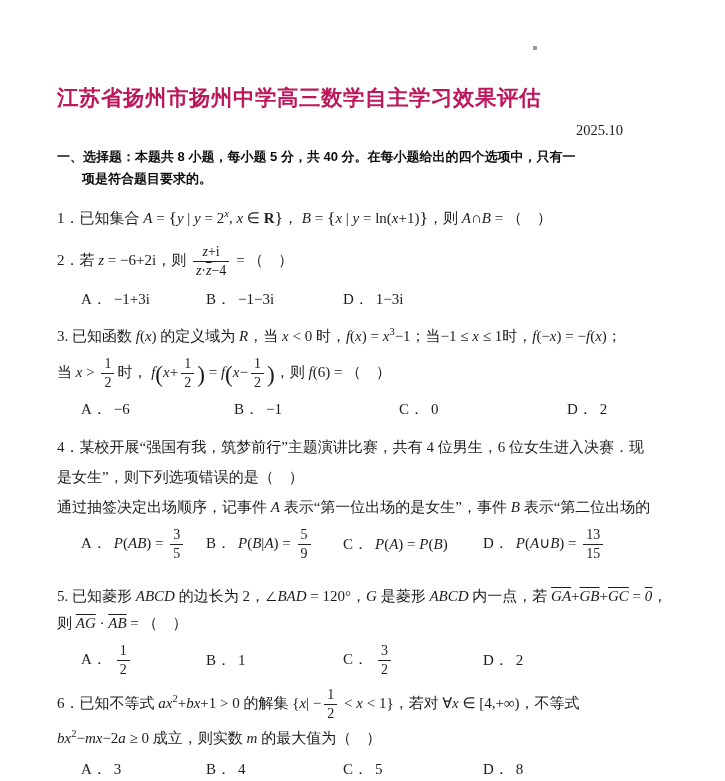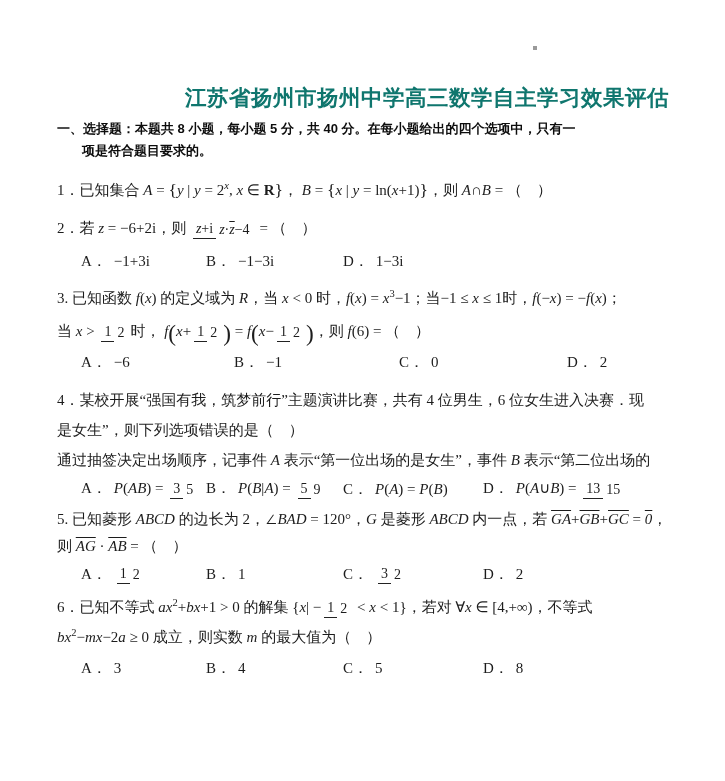--- a/index.html
+++ b/index.html
@@ -3,21 +3,21 @@
 <meta charset="utf-8">
 <style>
   html,body{margin:0;padding:0;background:#ffffff;}
   body{
     width:725px;height:781px;position:relative;overflow:hidden;
     font-family:"Liberation Serif", serif;color:#1c1c1c;
   }
   .speck{position:absolute;left:533px;top:46px;width:4px;height:4px;background:#9a9a9a;}
   .page{padding:86px 56px 0 57px;}
   .title{
-    text-align:right;font-size:21.5px;font-weight:bold;color:#0f766e;
+    text-align:left;font-size:21.5px;font-weight:bold;color:#be185d;
     font-family:"Liberation Sans", sans-serif;letter-spacing:0.5px;line-height:24px;
   }
   .date{ text-align:right;padding-right:46px;font-size:14.5px;margin-top:12px;line-height:16px; }
   .section-head{
     font-family:"Liberation Sans", sans-serif;font-weight:bold;font-size:13px;
     color:#0d0d0d;margin-top:8px;line-height:22px;
   }
   .section-head .l2{padding-left:25px;}
   
   .qb{margin-top:13px;}
@@ -32,48 +32,49 @@
   .seg-t{font-family:"Liberation Serif", serif;}
   .seg-i{font-family:"Liberation Serif", serif;font-style:italic;}
   .seg-m{font-family:"Liberation Serif", serif;}
   .seg-b{font-family:"Liberation Serif", serif;font-weight:bold;}
   .seg-br{font-size:118%;vertical-align:-1px;}
   .seg-sup{vertical-align:super;font-size:10.5px;line-height:0;}
   .seg-supi{vertical-align:super;font-size:10.5px;font-style:italic;line-height:0;}
   .seg-ov{font-style:italic;text-decoration:overline;text-decoration-thickness:1px;}
   .seg-bp{font-size:155%;font-weight:300;vertical-align:middle;line-height:0;}
   .frac{
-    display:inline-flex;flex-direction:row;vertical-align:middle;
+    display:inline-flex;flex-direction:column;vertical-align:middle;
     text-align:center;margin:1px 3px;font-size:14px;line-height:1.15;
   }
   .frac .num{display:block;border-bottom:1.2px solid #222;padding:0 3px 1px 3px;}
   .frac .den{display:block;padding:1px 3px 0 3px;}
   
   #q1{margin-top:15px;}
   #q2{margin-top:11px;}
   #q2 .opts{margin-top:10px;}
   #q3{margin-top:13px;}
   #q3 .qline{margin-bottom:5px;line-height:28px;}
   #q3 .opts{gap:28px;}
   #q4 .qline{line-height:30px;}
   #q4 .opts{margin-top:4px;}
-  #q5{margin-top:6px;}
+  #q5{margin-top:19px;}
   #q5 .qline{line-height:27px;}
   #q5 .opts{margin-top:5px;}
   #q6{margin-top:7px;}
   #q6 .qline{line-height:30px;}
   #q6 .opts{margin-top:7px;}
 </style>
 </head>
 <body>
 
 <div class="speck"></div>
 
 <div class="page">
   <div class="title">江苏省扬州市扬州中学高三数学自主学习效果评估</div>
+  <div class="date">2025.10</div>
   <div class="section-head">
     <div class="l1">一、选择题：本题共 8 小题，每小题 5 分，共 40 分。在每小题给出的四个选项中，只有一</div>
     <div class="l2">项是符合题目要求的。</div>
   </div>
   <div id="questions-list">
       <div class="qb" id="q1">
         <div class="qline"><span class="seg-t">1．已知集合 </span><span class="seg-i">A</span><span class="seg-m"> = </span><span class="seg-br">{</span><span class="seg-i">y</span><span class="seg-m"> | </span><span class="seg-i">y</span><span class="seg-m"> = 2</span><span class="seg-supi">x</span><span class="seg-m">, </span><span class="seg-i">x</span><span class="seg-m"> ∈ </span><span class="seg-b">R</span><span class="seg-br">}</span><span class="seg-t">，  </span><span class="seg-i">B</span><span class="seg-m"> = </span><span class="seg-br">{</span><span class="seg-i">x</span><span class="seg-m"> | </span><span class="seg-i">y</span><span class="seg-m"> = ln(</span><span class="seg-i">x</span><span class="seg-m">+1)</span><span class="seg-br">}</span><span class="seg-t">，则 </span><span class="seg-i">A</span><span class="seg-m">∩</span><span class="seg-i">B</span><span class="seg-m"> =  （　）</span></div>
       </div>
       <div class="qb" id="q2">
         <div class="qline"><span class="seg-t">2．若 </span><span class="seg-i">z</span><span class="seg-m"> = −6+2i</span><span class="seg-t">，则 </span><span class="frac">

